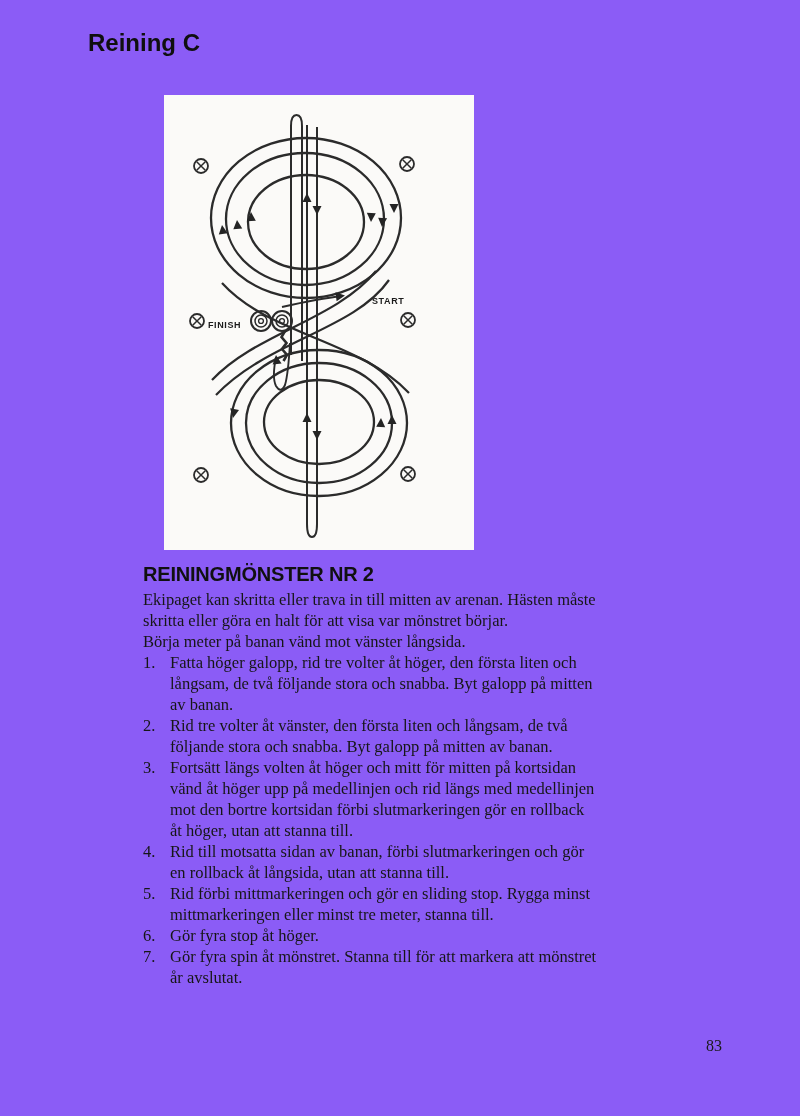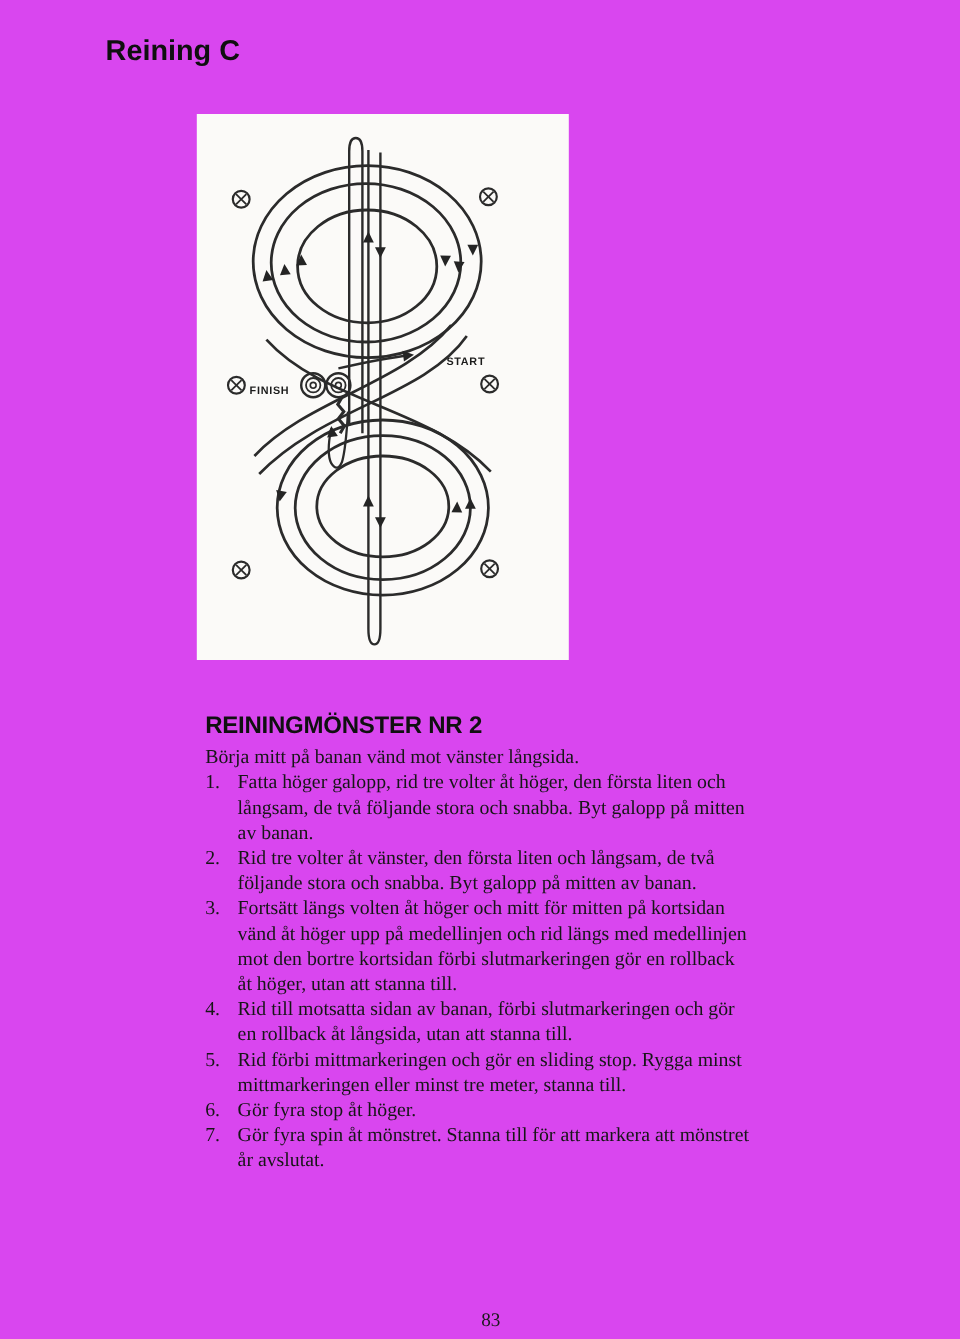--- a/index.html
+++ b/index.html
@@ -1,41 +1,41 @@
 <!DOCTYPE html>
 <html><head>
 <meta charset="utf-8">
 <style>
   html,body { margin:0; padding:0; background:#ffffff; }
   .page {
     position:relative; width:800px; height:1116px;
-    background:#d946ef; overflow:hidden;
+    background:#8b5cf6; overflow:hidden;
     font-family:"Liberation Serif", serif; color:#161616;
   }
   .doc-title {
     position:absolute; left:88px; top:29px;
     font-family:"Liberation Sans", sans-serif;
     font-weight:bold; font-size:24px; color:#0f0f0f;
   }
   .diagram-wrap { position:absolute; left:164px; top:95px; width:310px; height:455px; background:#fbfaf8; }
   .diagram-wrap svg { display:block; width:310px; height:455px; }
-  .content { position:absolute; left:143px; top:594px; width:457px;margin-left:28px; }
+  .content { position:absolute; left:143px; top:563px; width:457px; }
   .pattern-heading {
     font-family:"Liberation Sans", sans-serif; font-weight:bold;
     font-size:20px; letter-spacing:-0.2px; color:#101010;
     margin:0 0 3px 0;
   }
   .intro p { margin:0; font-size:16.5px; line-height:21px; }
   .steps { margin:0; }
   .step { display:flex; font-size:16.5px; line-height:21px; }
   .step-num { flex:none; width:27px; }
   .step-text { flex:1; }
   .page-number {
-    position:absolute; left:0; top:1092px; width:722px;
-    text-align:center; font-size:16px; color:#1a1a1a;margin-left:48px;
+    position:absolute; left:0; top:1037px; width:722px;
+    text-align:right; font-size:16px; color:#1a1a1a;
   }
   .pattern-stroke { stroke:#2b2b2b; fill:none; }
   .pattern-label {
     font-family:"Liberation Sans", sans-serif; font-weight:bold;
     font-size:9px; letter-spacing:0.6px; fill:#1c1c1c;
   }
 </style>
 </head>
 <body>
 
@@ -120,21 +120,22 @@
       <use href="#spin-symbol" x="118" y="226"></use>
 
       <text x="208" y="209" class="pattern-label">START</text>
       <text x="44" y="233" class="pattern-label">FINISH</text>
     </svg>
   </div>
 
   <div class="content">
     <h2 class="pattern-heading">REININGMÖNSTER NR 2</h2>
     <div class="intro">
-      <p>Börja mitt på banan vänd mot vänster långsida.</p>
+      <p>Ekipaget kan skritta eller trava in till mitten av arenan. Hästen måste skritta eller göra en halt för att visa var mönstret börjar.</p>
+      <p>Börja meter på banan vänd mot vänster långsida.</p>
     </div>
     <div class="steps">
       <div class="step">
         <span class="step-num">1.</span>
         <span class="step-text">Fatta höger galopp, rid tre volter åt höger, den första liten och långsam, de två följande stora och snabba. Byt galopp på mitten av banan.</span>
       </div>
       <div class="step">
         <span class="step-num">2.</span>
         <span class="step-text">Rid tre volter åt vänster, den första liten och långsam, de två följande stora och snabba. Byt galopp på mitten av banan.</span>
       </div>

